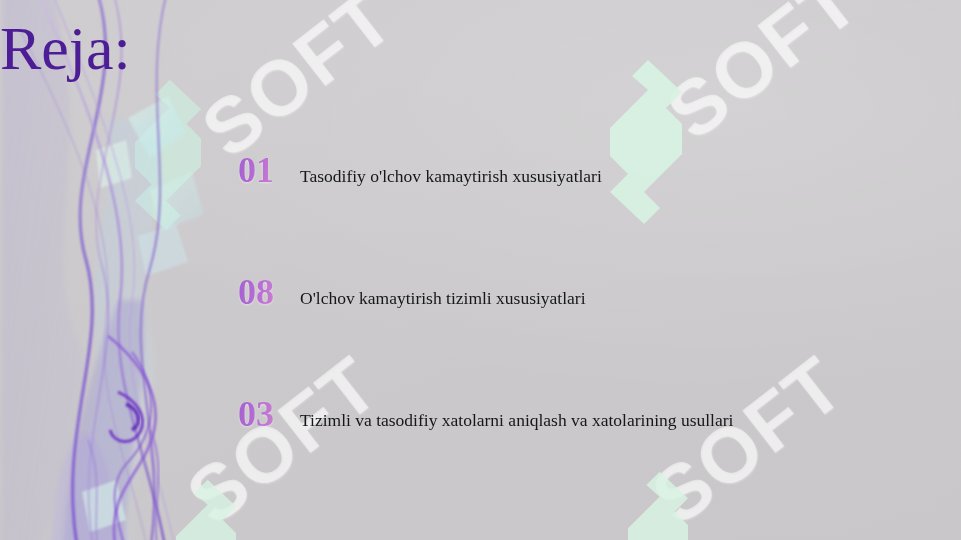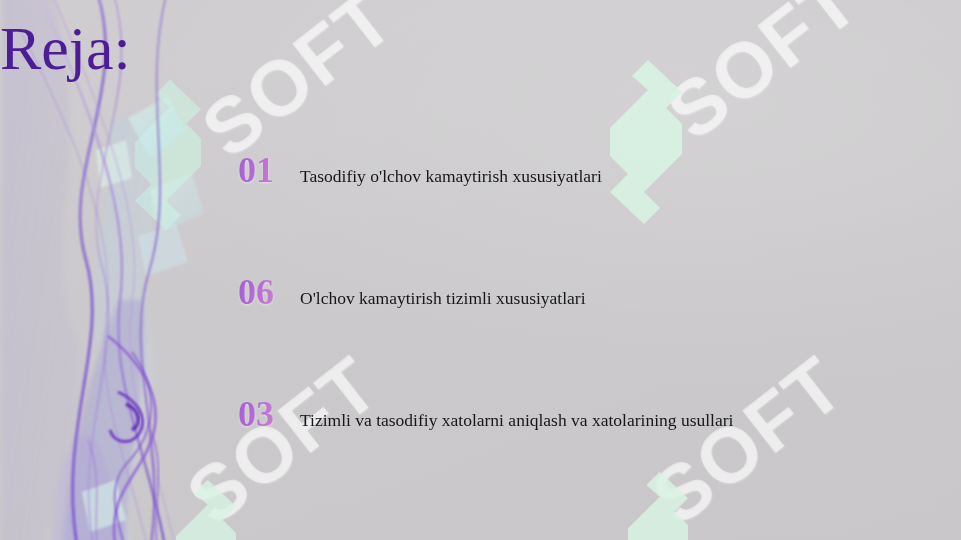--- a/index.html
+++ b/index.html
@@ -205,21 +205,21 @@
   <div class="content">
 
     <div class="title">Reja:</div>
 
     <div class="item" id="item-1">
       <span class="item-num">01</span>
       <span class="item-text">Tasodifiy o'lchov kamaytirish xususiyatlari</span>
     </div>
 
     <div class="item" id="item-2">
-      <span class="item-num">06</span>
+      <span class="item-num">08</span>
       <span class="item-text">O'lchov kamaytirish tizimli xususiyatlari</span>
     </div>
 
     <div class="item" id="item-3">
       <span class="item-num">03</span>
       <span class="item-text">Tizimli va tasodifiy xatolarni aniqlash va xatolarining usullari</span>
     </div>
 
   </div>
 </div>

